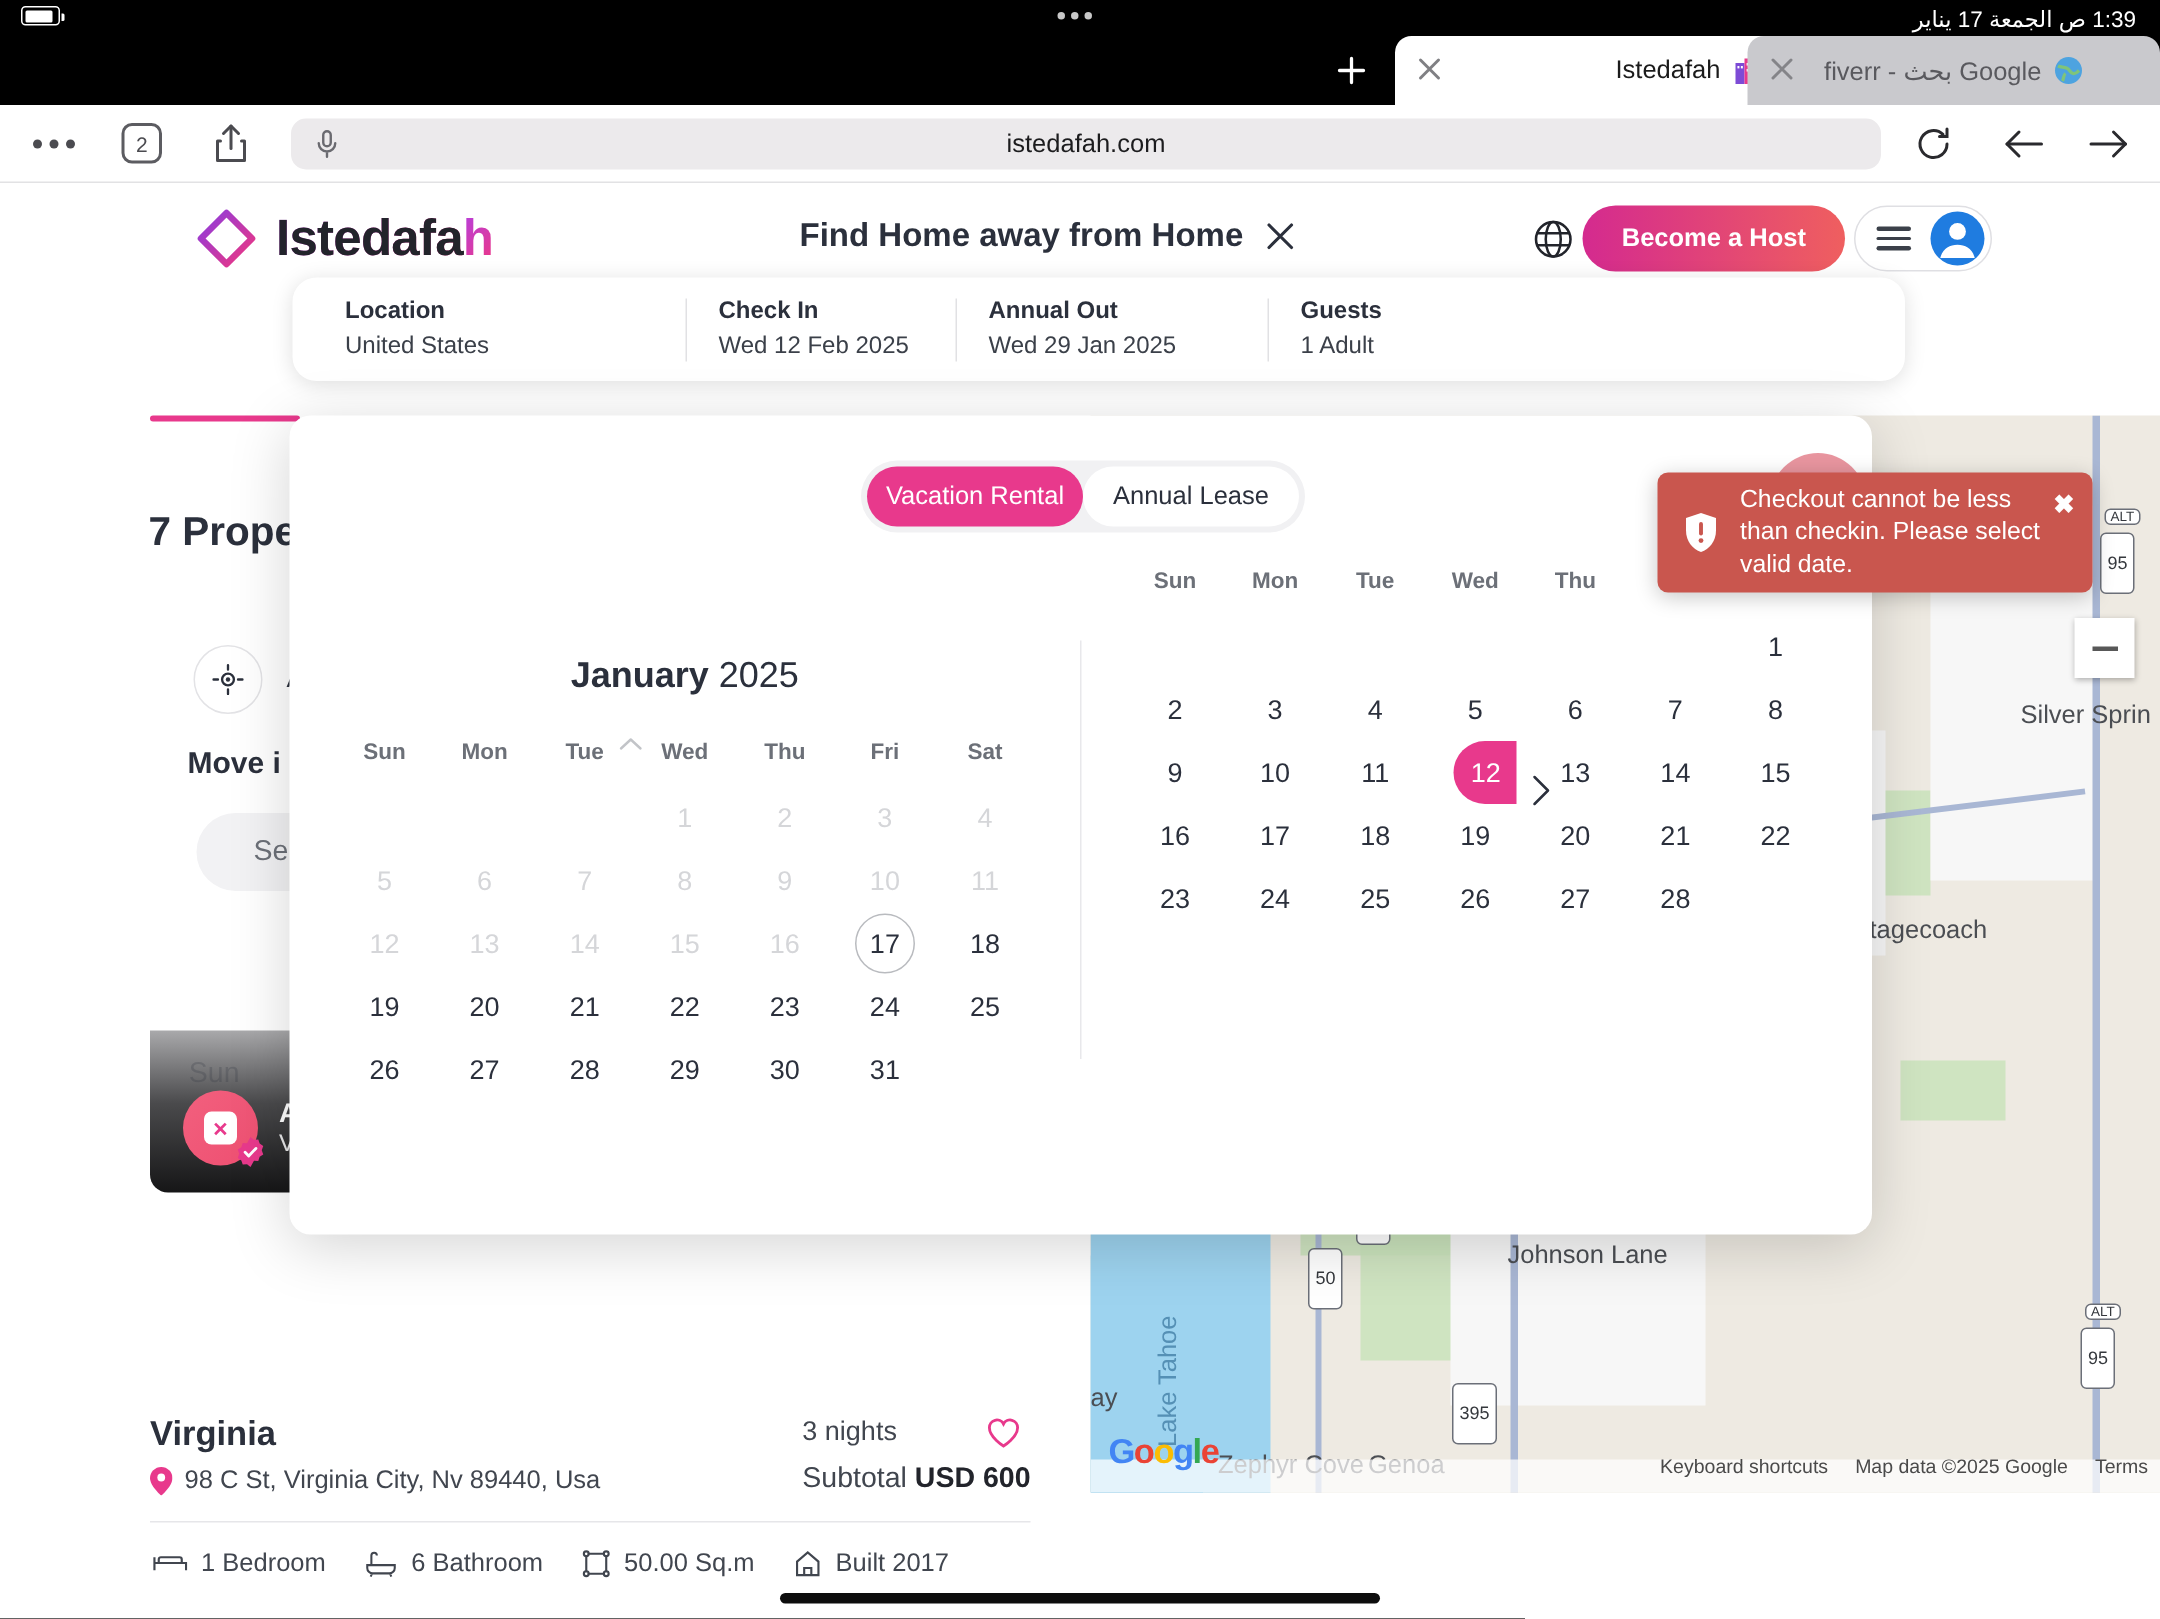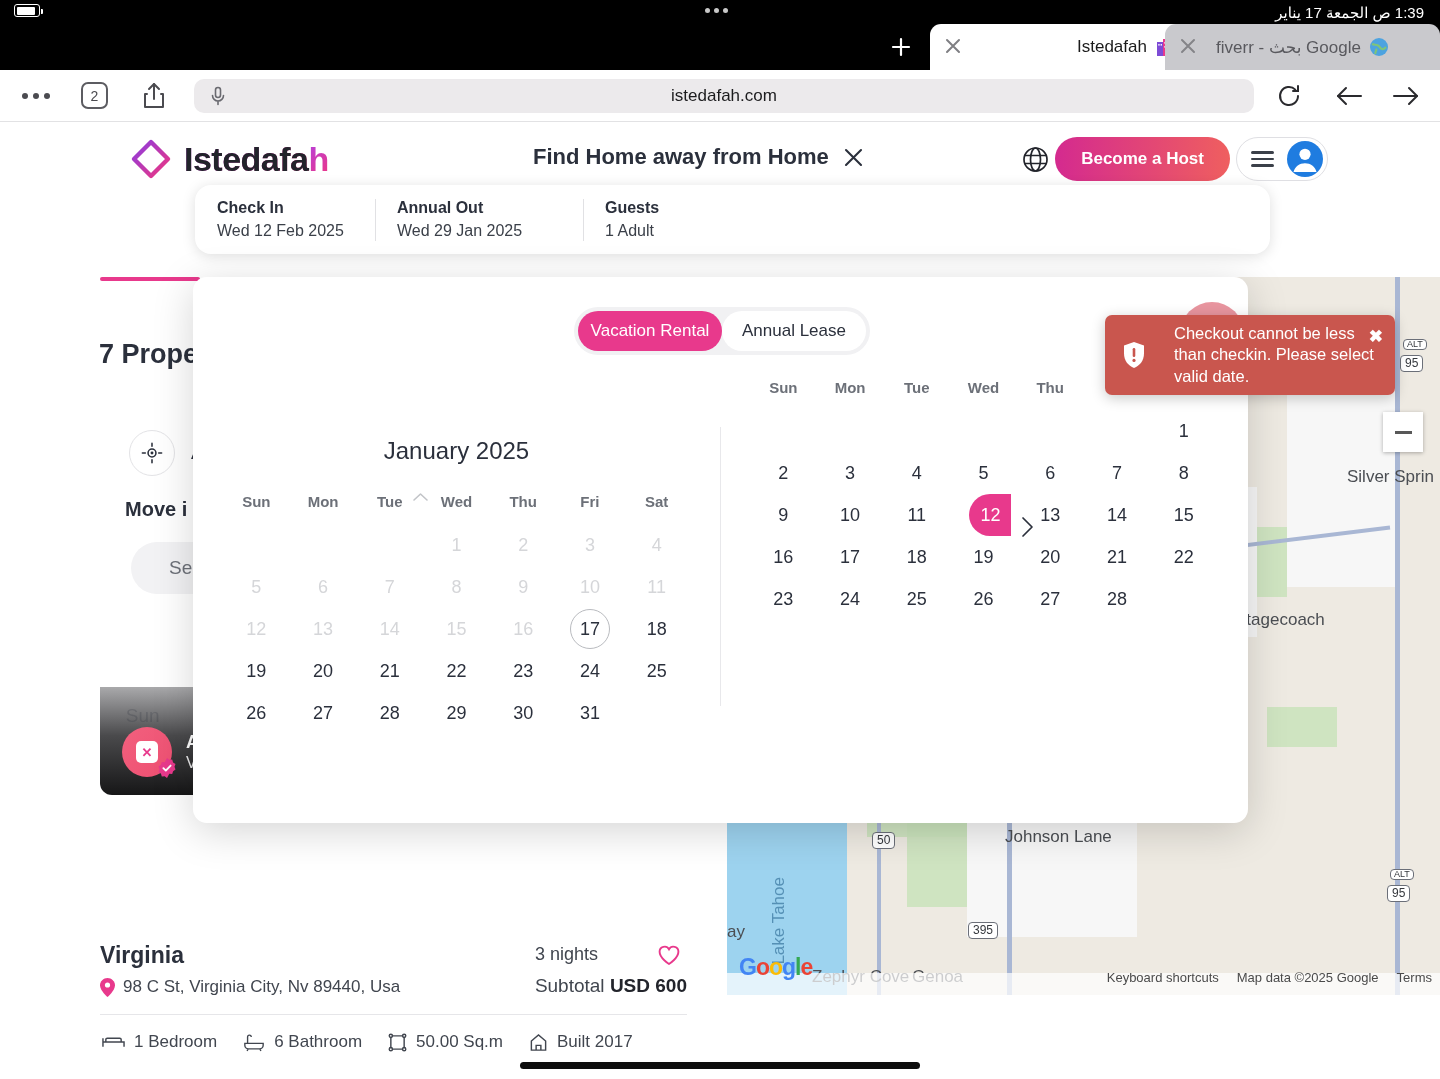--- a/index.html
+++ b/index.html
@@ -175,21 +175,21 @@
   .map { position: absolute; left: 727px; top: 155px; width: 713px; height: 718px; background: #eeeae2; overflow: hidden; }
   .map-water { position: absolute; left: 0; top: 490px; width: 120px; height: 230px; background: #9dd3ef; }
   .map-water2 { position: absolute; left: 0; top: 560px; width: 75px; height: 160px; background: #9dd3ef; }
   .map-green { position: absolute; background: #c9e3bb; opacity: .85; }
   .map-white { position: absolute; background: #f7f7f7; }
   .road { position: absolute; background: #a9b7d4; }
   .maplabel { position: absolute; font-size: 15px; color: #5e6166; font-family: "Liberation Sans", sans-serif; white-space: nowrap; }
   .maplabel.big { font-size: 17px; color: #4b4e53; }
   .shield {
     position: absolute; background: #fff; border: 1.5px solid #6b6f78; border-radius: 4px;
-    font-size: 12px; color: #35383d; padding: 1px 4px; line-height: 1.05; text-align: center; white-space: nowrap;
+    font-size: 12px; color: #35383d; padding: 13px 4px; line-height: 1.05; text-align: center; white-space: nowrap;
   }
   .shield.alt { font-size: 9px; padding: 0 3px; }
   .shield.blue { background: #1f5fbf; color: #fff; border-color: #b01b23; }
   .zoomout {
     position: absolute; right: 17px; top: 135px; width: 40px; height: 40px; background: #fff;
     box-shadow: 0 1px 4px rgba(0,0,0,.3); display: flex; align-items: center; justify-content: center;
   }
   .zoomout i { width: 17px; height: 3px; background: #585858; display: block; }
   .gmlogo { position: absolute; left: 12px; bottom: 14px; font-size: 23px; font-weight: 700; letter-spacing: -1px; }
   .gmlogo .b1{color:#4285f4}.gmlogo .r{color:#ea4335}.gmlogo .y{color:#fbbc05}.gmlogo .b2{color:#4285f4}.gmlogo .g{color:#34a853}.gmlogo .r2{color:#ea4335}
@@ -207,40 +207,40 @@
   }
   .seg button { flex: 1; height: 40px; border-radius: 20px; border: none; font-size: 17px; cursor: pointer; font-family: inherit; }
   .seg .on { background: #e8398c; color: #fff; font-weight: 500; }
   .seg .off { background: #fff; color: #2b303c; font-weight: 500; }
   .cal-nav-prev { position: absolute; left: 219px; top: 212px; width: 17px; height: 12px; color: #b9bbbf; }
   .cal-nav-next { position: absolute; left: 826px; top: 238px; width: 17px; height: 24px; color: #2b303c; }
   .months { position: absolute; left: 0; top: 80px; width: 1055px; display: flex; }
   .month { width: 527px; position: relative; padding: 0 30px; }
   .month + .month:before { content: ""; position: absolute; left: 0; top: 70px; bottom: 28px; width: 1px; background: #e8e8eb; }
   .mtitle { text-align: center; font-size: 24px; color: #2b303c; margin-top: 80px; height: 34px; }
-  .mtitle b { font-weight: 400; }
+  .mtitle b { font-weight: 700; }
   .mtitle span { font-weight: 400; }
   .dow { display: grid; grid-template-columns: repeat(7,1fr); margin-top: 22px; }
   .dow div { text-align: center; font-size: 15px; font-weight: 700; color: #6c7078; }
   .grid { display: grid; grid-template-columns: repeat(7,1fr); grid-auto-rows: 42px; margin-top: 14px; }
   .cell { display: flex; align-items: center; justify-content: center; font-size: 18px; color: #2b303c; }
   .cell.dim { color: #d5d6d9; }
   .cell.today span { width: 40px; height: 40px; border-radius: 50%; border: 1px solid #b9bbbf; display: flex; align-items: center; justify-content: center; }
   .cell.sel { color: #fff; }
   .cell.sel span { width: 42px; height: 42px; background: #e8398c; display: flex; align-items: center; justify-content: center;
     border-radius: 21px 0 0 21px; margin-left: 14px; }
 
   
   .toast {
     position: absolute; left: 1105px; top: 193px; width: 290px; height: 80px;
     background: #c9564e; border-radius: 7px; box-shadow: 0 3px 14px rgba(0,0,0,.22);
     display: flex; align-items: center; color: #fff;
   }
   .toast .shield-ic { margin-left: 17px; width: 24px; height: 28px; flex: none; }
-  .toast .msg { margin-left: 28px; font-size: 16.5px; line-height: 1.28; width: 205px; }
+  .toast .msg { margin-left: 14px; font-size: 16.5px; line-height: 1.28; width: 205px; }
   .toast .cx { position: absolute; right: 12px; top: 11px; font-size: 17px; font-weight: 700; cursor: pointer; }
   .toast-glow { position: absolute; left: 1180px; top: 180px; width: 64px; height: 64px; border-radius: 50%; background: rgba(213,62,80,.55); }
 
   
   .homebar { position: absolute; left: 50%; transform: translateX(-50%); bottom: 10px; width: 400px; height: 7px; background: #0d0d0d; border-radius: 4px; }
 </style>
 </head>
 <body>
 
 <div id="screen">
@@ -580,20 +580,24 @@
             <svg viewBox="0 0 36 36" width="36" height="36">
                 <circle cx="18" cy="13.3" r="5.6" fill="#fff"></circle>
                 <path d="M6.5 31c1.5-6 6-8.8 11.5-8.8S28 25 29.5 31z" fill="#fff"></path>
               </svg>
           </span>
         </div>
       </div>
     </div>
 
     <div class="searchbar">
+      <div class="sfield sf-loc">
+        <span class="lab">Location</span>
+        <span class="val">United States</span>
+      </div>
       <div class="sfield sf-in">
         <span class="lab">Check In</span>
         <span class="val">Wed 12 Feb 2025</span>
       </div>
       <div class="sfield sf-out">
         <span class="lab">Annual Out</span>
         <span class="val">Wed 29 Jan 2025</span>
       </div>
       <div class="sfield sf-g">
         <span class="lab">Guests</span>

